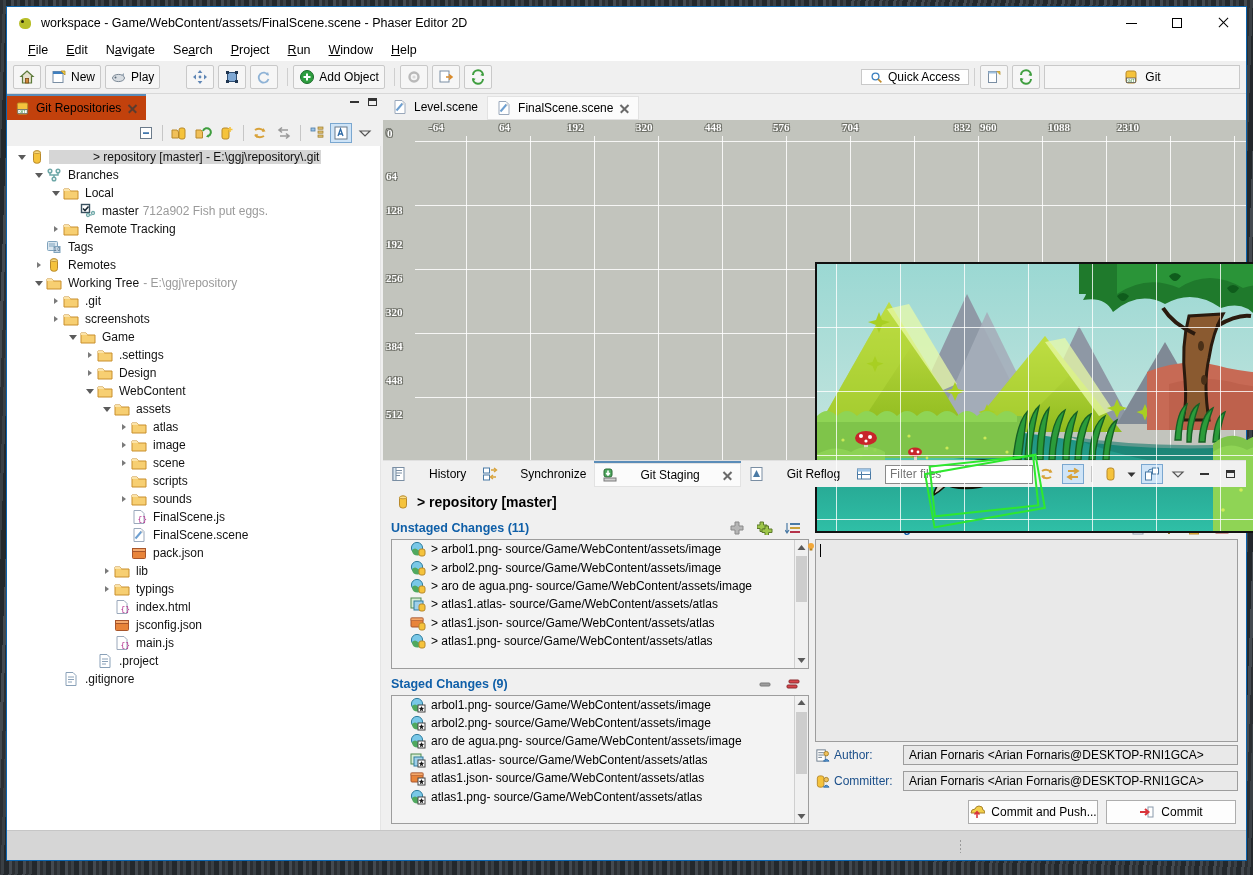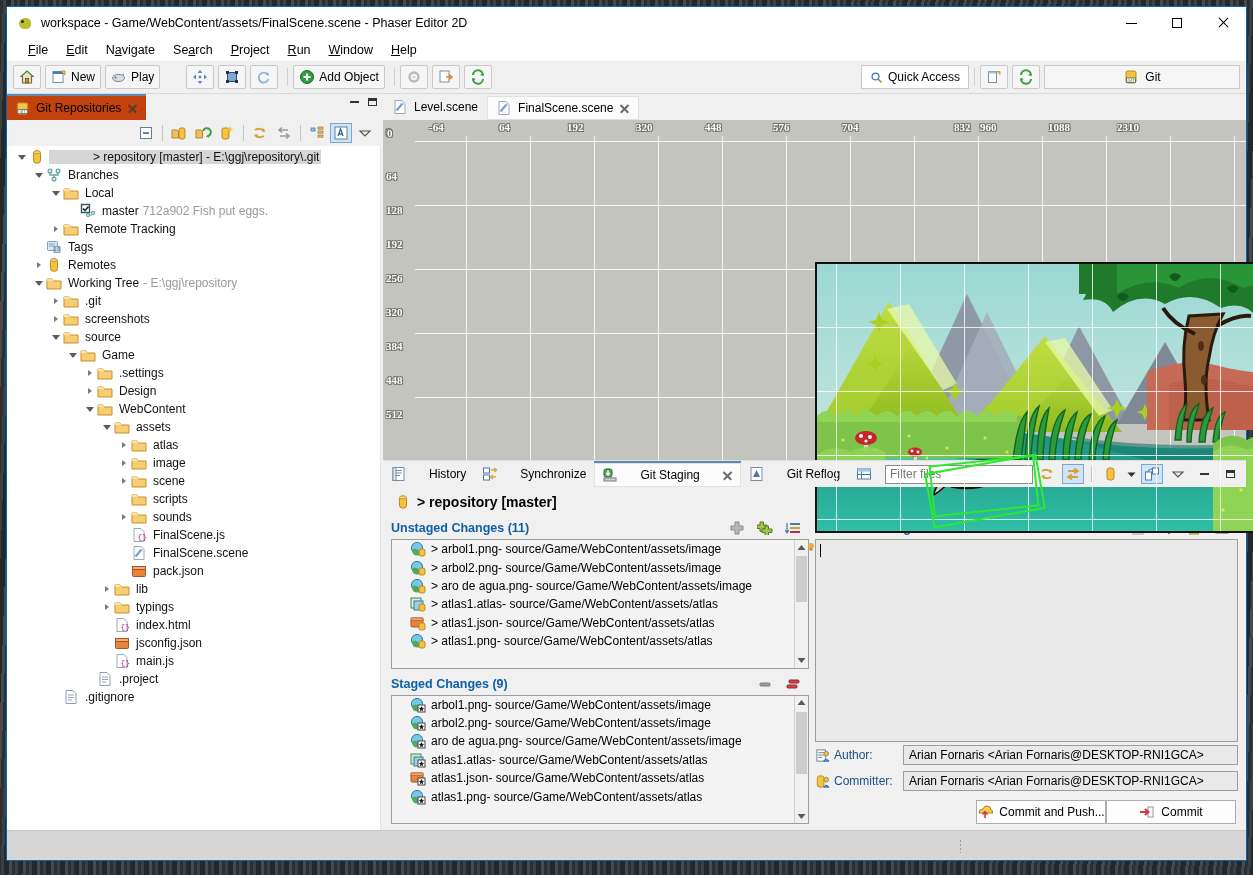--- a/index.html
+++ b/index.html
@@ -75,21 +75,21 @@
   .tbtn {
     height: 24px; min-width:24px;
     border:1px solid #c9c9c9; background:#f6f6f6;
     display:flex; align-items:center; gap:4px; padding: 0 5px;
     margin-right: 4px; font-size:12px; color:#000; cursor:default;
     border-radius:2px;
   }
   .sep { width:1px; height:18px; background:#cfcfcf; margin: 0 5px; }
   #coolbar .right { position:absolute; right:6px; display:flex; align-items:center; }
   .quick-access {
-    height:24px; border:1px solid #c9c9c9; background:#fff;
+    height:16px; border:1px solid #c9c9c9; background:#fff;
     display:flex; align-items:center; gap:5px; padding:0 8px; font-size:12px;
   }
   .git-box {
     height:24px; width:196px; border:1px solid #c9c9c9; background:#f6f6f6;
     display:flex; align-items:center; justify-content:center; gap:6px; font-size:12px;
   }
   
   #body { flex:1 1 auto; display:flex; min-height:0; background:#f0f0f0;}
   
   #leftview { width: 376px; display:flex; flex-direction:column; min-width:0; border-right:2px solid #f0f0f0;}
@@ -184,21 +184,21 @@
   .lrow .li { width:16px;height:16px;margin-right:5px;flex:0 0 16px;position:relative;}
   .scrollv { position:absolute; right:0; top:0; bottom:0; width:14px; background:#f0f0f0; border-left:1px solid #cfcfcf;}
   .sc-arrow { height:14px; display:flex;align-items:center;justify-content:center;}
   .sc-thumb { position:absolute; left:1px; right:1px; background:#cdcdcd; }
   .cm-box { flex:1 1 auto; border:1px solid #9d9d9d; background:#e9e9e9; position:relative; min-height:0;}
   .cm-caret { position:absolute; left:4px; top:4px; width:1px; height:13px; background:#000;}
   .cm-bulb { position:absolute; left:-9px; top:2px; width:8px; height:10px;}
   .fieldrow { display:flex; align-items:center; height:26px; gap:6px;}
   .fieldrow label { font-size:12px; color:#1b4f8a; width:82px; display:flex; align-items:center; gap:4px;}
   .fieldrow .fv { flex:1 1 auto; height:20px; border:1px solid #9d9d9d; background:#e9e9e9; font-size:12px; display:flex; align-items:center; padding-left:5px;}
-  .btnrow { display:flex; justify-content:flex-end; padding-top:6px; padding-right:2px;}
+  .btnrow { display:flex; justify-content:flex-end; gap:8px; padding-top:6px; padding-right:2px;}
   .btn {
     height:24px; min-width:130px; border:1px solid #adadad; background:#fdfdfd;
     display:flex;align-items:center;justify-content:center;gap:6px;font-size:12px;cursor:default;
   }
   
   #statusbar { height:30px; background:#d6d6d6; border-top:1px solid #c6c6c6; position:relative; flex:0 0 auto;}
   .grip { position:absolute; left:952px; top:8px; width:3px; height:14px;
      background-image: radial-gradient(#9a9a9a 40%, transparent 41%); background-size:3px 4px;}
   svg { display:block; }
 </style>
@@ -573,33 +573,20 @@
             <span class="tw">
               <span class="chev"></span>
             </span>
             <span class="ticon">
               <svg width="16" height="16" viewBox="0 0 16 16">
                 <path d="M1 4 h5 l1.4 2 h7.6 v8 h-14z" fill="#f7cf72" stroke="#c98f2c" stroke-width="1"></path>
                 <path d="M1 4 h5 l1.4 2 h-6.4z" fill="#fbe3a8"></path>
               </svg>
             </span>
             <span class="lbl">screenshots</span>
-          </div>
-          <div class="trow">
-            <span style="width: 42px; flex: 0 0 auto;"></span>
-            <span class="tw">
-              <span class="chev open"></span>
-            </span>
-            <span class="ticon">
-              <svg width="16" height="16" viewBox="0 0 16 16">
-                <path d="M1 4 h5 l1.4 2 h7.6 v8 h-14z" fill="#f7cf72" stroke="#c98f2c" stroke-width="1"></path>
-                <path d="M1 4 h5 l1.4 2 h-6.4z" fill="#fbe3a8"></path>
-              </svg>
-            </span>
-            <span class="lbl">source</span>
           </div>
           <div class="trow">
             <span style="width: 59px; flex: 0 0 auto;"></span>
             <span class="tw">
               <span class="chev open"></span>
             </span>
             <span class="ticon">
               <svg width="16" height="16" viewBox="0 0 16 16">
                 <path d="M1 4 h5 l1.4 2 h7.6 v8 h-14z" fill="#f7cf72" stroke="#c98f2c" stroke-width="1"></path>
                 <path d="M1 4 h5 l1.4 2 h-6.4z" fill="#fbe3a8"></path>

